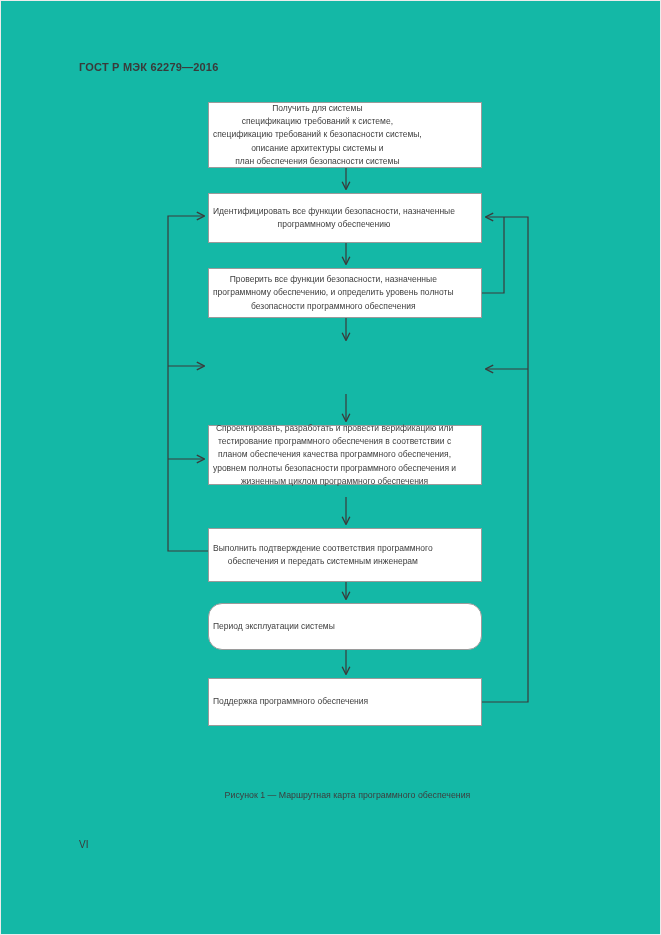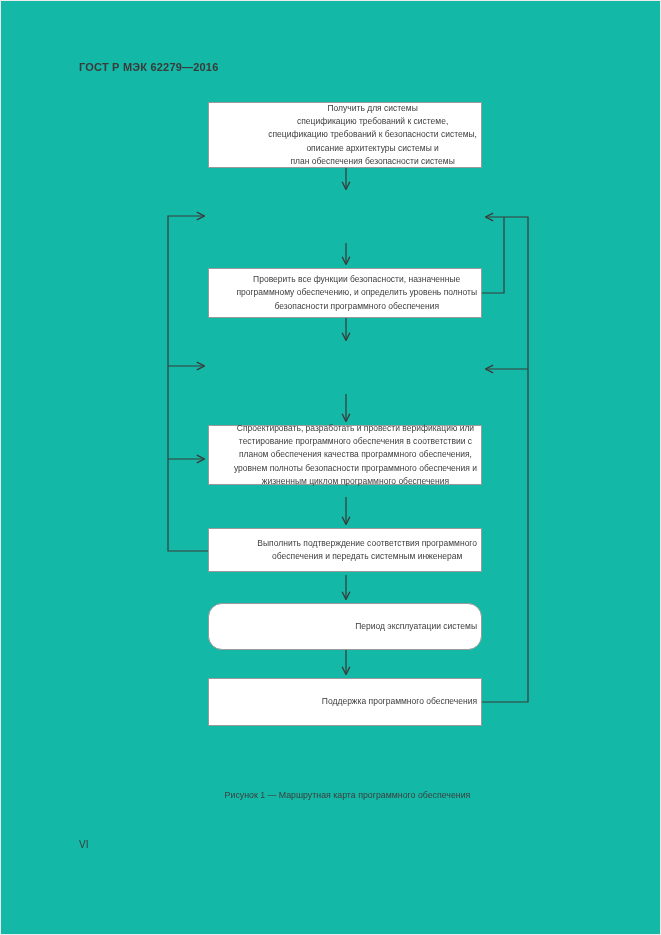--- a/index.html
+++ b/index.html
@@ -42,34 +42,34 @@
   }
   .fc-box {
     position: absolute;
     left: 207px;
     width: 274px;
     box-sizing: border-box;
     border: 1px solid #9a9a9a;
     background: #ffffff;
     display: flex;
     align-items: center;
-    justify-content: flex-end;
+    justify-content: flex-start;
     text-align: center;
     font-size: 8.5px;
     line-height: 1.55;
     color: #3d3d3d;
     white-space: pre-line;
     padding: 2px 4px;
   }
   .box-1 { top: 101px; height: 66px; }
   .box-2 { top: 192px; height: 50px; }
   .box-3 { top: 267px; height: 50px; }
   .box-4 { top: 343px; height: 50px; }
   .box-5 { top: 424px; height: 60px; }
-  .box-6 { top: 527px; height: 44px; }
+  .box-6 { top: 527px; height: 54px; }
   .box-7 { top: 602px; height: 47px; border-radius: 14px; }
   .box-8 { top: 677px; height: 48px; }
   .caption {
     position: absolute;
     left: 34px;
     right: 0;
     top: 789px;
     text-align: center;
     font-size: 8.8px;
     color: #3d3d3d;
@@ -118,20 +118,24 @@
       </g>
     </svg>
 
     <div class="fc-box box-1">
       <span>Получить для системы
 спецификацию требований к  системе,
 спецификацию требований к безопасности системы,
 описание архитектуры системы и
 план обеспечения безопасности системы</span>
     </div>
+    <div class="fc-box box-2">
+      <span>Идентифицировать все функции безопасности, назначенные
+программному обеспечению</span>
+    </div>
     <div class="fc-box box-3">
       <span>Проверить все функции безопасности, назначенные
 программному обеспечению, и определить уровень полноты
 безопасности программного обеспечения</span>
     </div>
     <div class="fc-box box-5">
       <span>Спроектировать, разработать и провести верификацию или
 тестирование программного обеспечения в соответствии с
 планом обеспечения качества программного обеспечения,
 уровнем полноты безопасности программного обеспечения и

